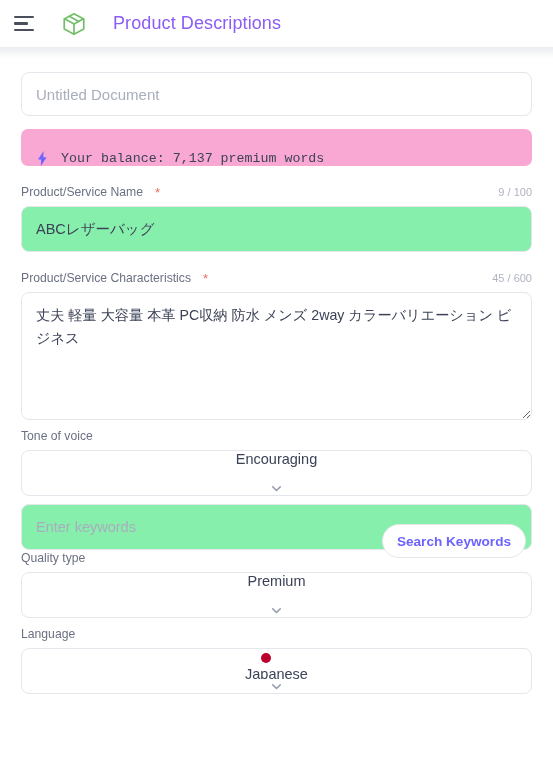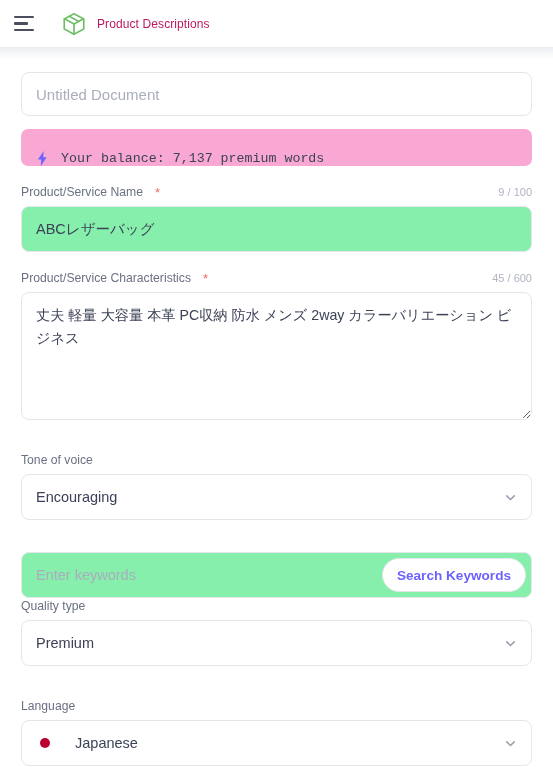--- a/index.html
+++ b/index.html
@@ -49,23 +49,23 @@
   .header-icon {
     margin-left: 20px;
     width: 28px;
     height: 28px;
     display: flex;
     align-items: center;
     justify-content: center;
     flex: 0 0 auto;
   }
   .header-title {
-    margin-left: 9px;
-    font-size: 12px;
-    color: #be185d;
+    margin-left: 25px;
+    font-size: 18px;
+    color: #8b5cf6;
     letter-spacing: .1px;
     white-space: nowrap;
   }
   .header-divider {
     height: 1px;
     background: #ececf0;
   }
   .header-shadow {
     height: 11px;
     background: linear-gradient(to bottom, rgba(214,216,224,.42), rgba(255,255,255,0));
@@ -109,21 +109,21 @@
     flex: 0 0 auto;
   }
   .balance-text {
     margin-left: 11px;
     font-size: 13.3px;
     color: #3c4257;
     white-space: nowrap;
   }
 
   .field { margin-top: 18px; }
-  .field.tight { margin-top: 32px; }
+  .field.tight { margin-top: 8px; }
 
   .field-head {
     display: flex;
     align-items: center;
     justify-content: space-between;
     margin-bottom: 7px;
     min-height: 15px;
   }
   .field-label {
     font-size: 12.2px;
@@ -189,20 +189,21 @@
     width: 100%;
     height: 46px;
     border: 1px solid #e5e6ec;
     border-radius: 8px;
     background: #fff;
     display: flex;
     align-items: center;
     padding: 0 14px;
     cursor: pointer;
     position: relative;
+    flex-direction: column;
   }
   .select-value {
     font-size: 14.5px;
     color: #3c4257;
     flex: 1 1 auto;
     white-space: nowrap;
     overflow: hidden;
   }
   .chev {
     width: 14px;
@@ -233,21 +234,21 @@
   
   .keyword-wrap {
     position: relative;
     width: 100%;
     height: 28px;
   }
   .keyword-wrap .text-input { padding-right: 140px; }
   .search-kw-btn {
     position: absolute;
     right: 6px;
-    top: 6px;
+    top: 20px;
     height: 34px;
     padding: 0 14px;
     border: 1px solid #e5e6ec;
     border-radius: 18px;
     background: #ffffff;
     color: #6c63ff;
     font-family: "Liberation Sans", sans-serif;
     font-size: 13.6px;
     font-weight: bold;
     cursor: pointer;

